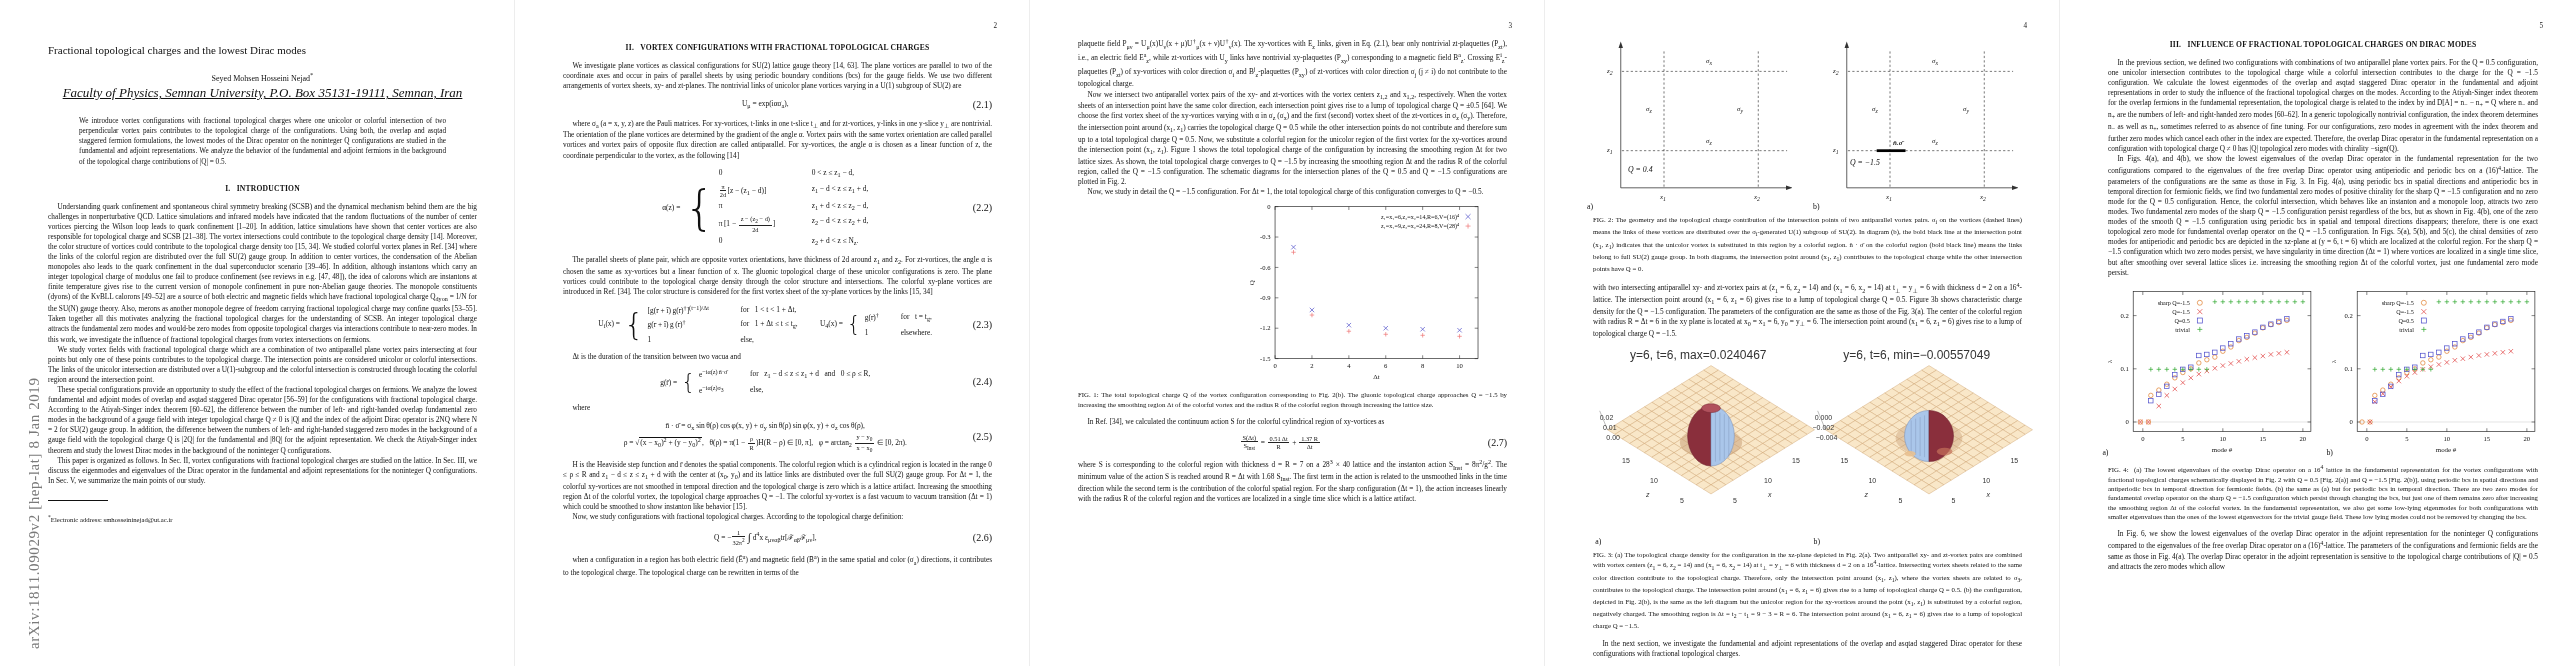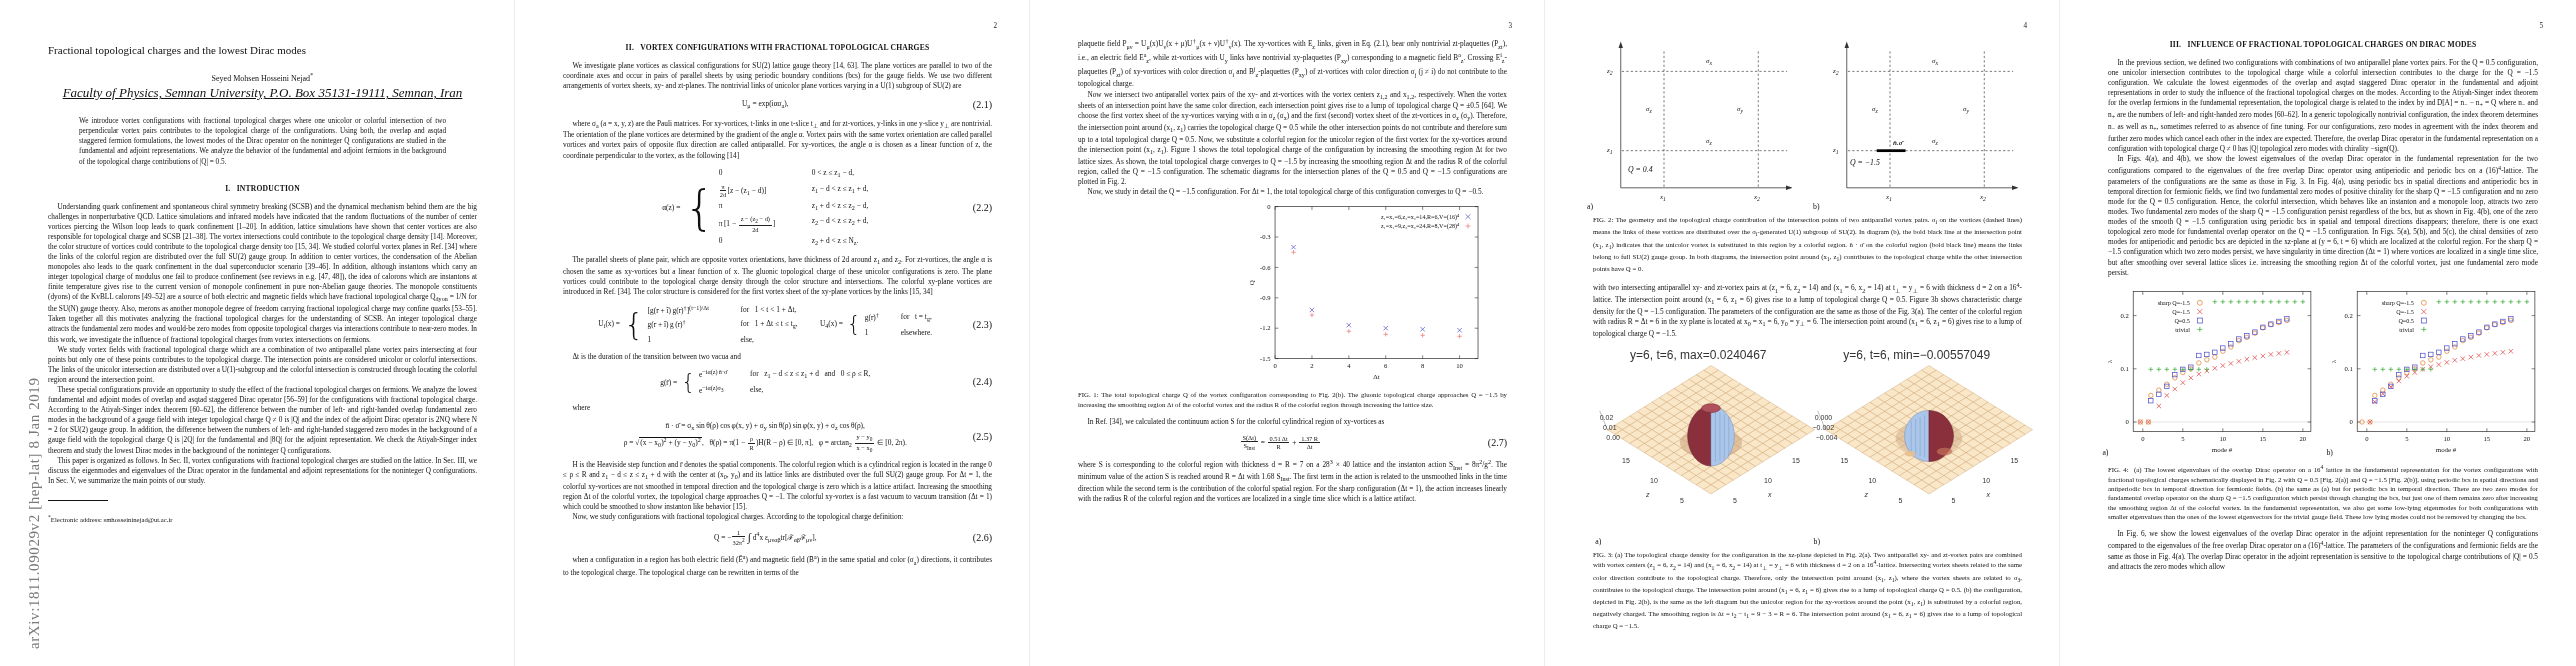--- a/index.html
+++ b/index.html
@@ -804,20 +804,23 @@
         <span class="sv" style="left:87px;top:149px">5</span>
         <span class="sv" style="left:199px;top:109px">15</span>
         <span class="sv" style="left:171px;top:129px">10</span>
         <span class="sv" style="left:140px;top:149px">5</span>
         <span class="sv" style="left:53px;top:143px;font-style:italic">z</span>
         <span class="sv" style="left:175px;top:143px;font-style:italic">x</span>
         <span class="subfig-label">b)</span>
       </div>
     </div>
     <div class="caption">FIG. 3: (a) The topological charge density for the configuration in the xz-plane depicted in Fig. 2(a). Two antiparallel xy- and zt-vortex pairs are combined with vortex centers (z<sub>1</sub> = 6, z<sub>2</sub> = 14) and (x<sub>1</sub> = 6, x<sub>2</sub> = 14) at t<sub>⊥</sub> = y<sub>⊥</sub> = 6 with thickness d = 2 on a 16<sup>4</sup>-lattice. Intersecting vortex sheets related to the same color direction contribute to the topological charge. Therefore, only the intersection point around (x<sub>1</sub>, z<sub>1</sub>), where the vortex sheets are related to σ<sub>3</sub>, contributes to the topological charge. The intersection point around (x<sub>1</sub> = 6, z<sub>1</sub> = 6) gives rise to a lump of topological charge Q = 0.5. (b) the configuration, depicted in Fig. 2(b), is the same as the left diagram but the unicolor region for the xy-vortices around the point (x<sub>1</sub>, z<sub>1</sub>) is substituted by a colorful region, negatively charged. The smoothing region is Δt = t<sub>2</sub> − t<sub>1</sub> = 9 − 3 = R = 6. The intersection point around (x<sub>1</sub> = 6, z<sub>1</sub> = 6) gives rise to a lump of topological charge Q = −1.5.</div>
+    <div class="jtext" style="margin-top:7.8px">
+      <p>In the next section, we investigate the fundamental and adjoint representations of the overlap and asqtad staggered Dirac operator for these configurations with fractional topological charges.</p>
+    </div>
   </div>
 
   <div class="pg">
     <div class="pgnum">5</div>
     <div class="sec" style="margin-top:9px">III.&nbsp;&nbsp;&nbsp;INFLUENCE OF FRACTIONAL TOPOLOGICAL CHARGES ON DIRAC MODES</div>
     <div class="jtext">
       <p>In the previous section, we defined two configurations with combinations of two antiparallel plane vortex pairs. For the Q = 0.5 configuration, one unicolor intersection contributes to the topological charge while a colorful intersection contributes to the charge for the Q = −1.5 configuration. We calculate the lowest eigenmodes of the overlap and asqtad staggered Dirac operator in the fundamental and adjoint representations in order to study the influence of the fractional topological charges on the modes. According to the Atiyah-Singer index theorem for the overlap fermions in the fundamental representation, the topological charge is related to the index by ind D[A] = n<sub>−</sub> − n<sub>+</sub> = Q where n<sub>−</sub> and n<sub>+</sub> are the numbers of left- and right-handed zero modes [60–62]. In a generic topologically nontrivial configuration, the index theorem determines n<sub>−</sub> as well as n<sub>+</sub>, sometimes referred to as absence of fine tuning. For our configurations, zero modes in agreement with the index theorem and further zero modes which cancel each other in the index are expected. Therefore, the overlap Dirac operator in the fundamental representation on a configuration with topological charge Q ≠ 0 has |Q| topological zero modes with chirality −sign(Q).</p>
       <p>In Figs. 4(a), and 4(b), we show the lowest eigenvalues of the overlap Dirac operator in the fundamental representation for the two configurations compared to the eigenvalues of the free overlap Dirac operator using antiperiodic and periodic bcs on a (16)<sup>4</sup>-lattice. The parameters of the configurations are the same as those in Fig. 3. In Fig. 4(a), using periodic bcs in spatial directions and antiperiodic bcs in temporal direction for fermionic fields, we find two fundamental zero modes of positive chirality for the sharp Q = −1.5 configuration and no zero mode for the Q = 0.5 configuration. Hence, the colorful intersection, which behaves like an instanton and a monopole loop, attracts two zero modes. Two fundamental zero modes of the sharp Q = −1.5 configuration persist regardless of the bcs, but as shown in Fig. 4(b), one of the zero modes of the smooth Q = −1.5 configuration using periodic bcs in spatial and temporal directions disappears; therefore, there is one exact topological zero mode for fundamental overlap operator on the Q = −1.5 configuration. In Figs. 5(a), 5(b), and 5(c), the chiral densities of zero modes for antiperiodic and periodic bcs are depicted in the xz-plane at (y = 6, t = 6) which are localized at the colorful region. For the sharp Q = −1.5 configuration which two zero modes persist, we have singularity in time direction (Δt = 1) where vortices are localized in a single time slice, but after smoothing over several lattice slices i.e. increasing the smoothing region Δt of the colorful vortex, just one fundamental zero mode persist.</p>
     </div>
     <div class="fig4-row">

